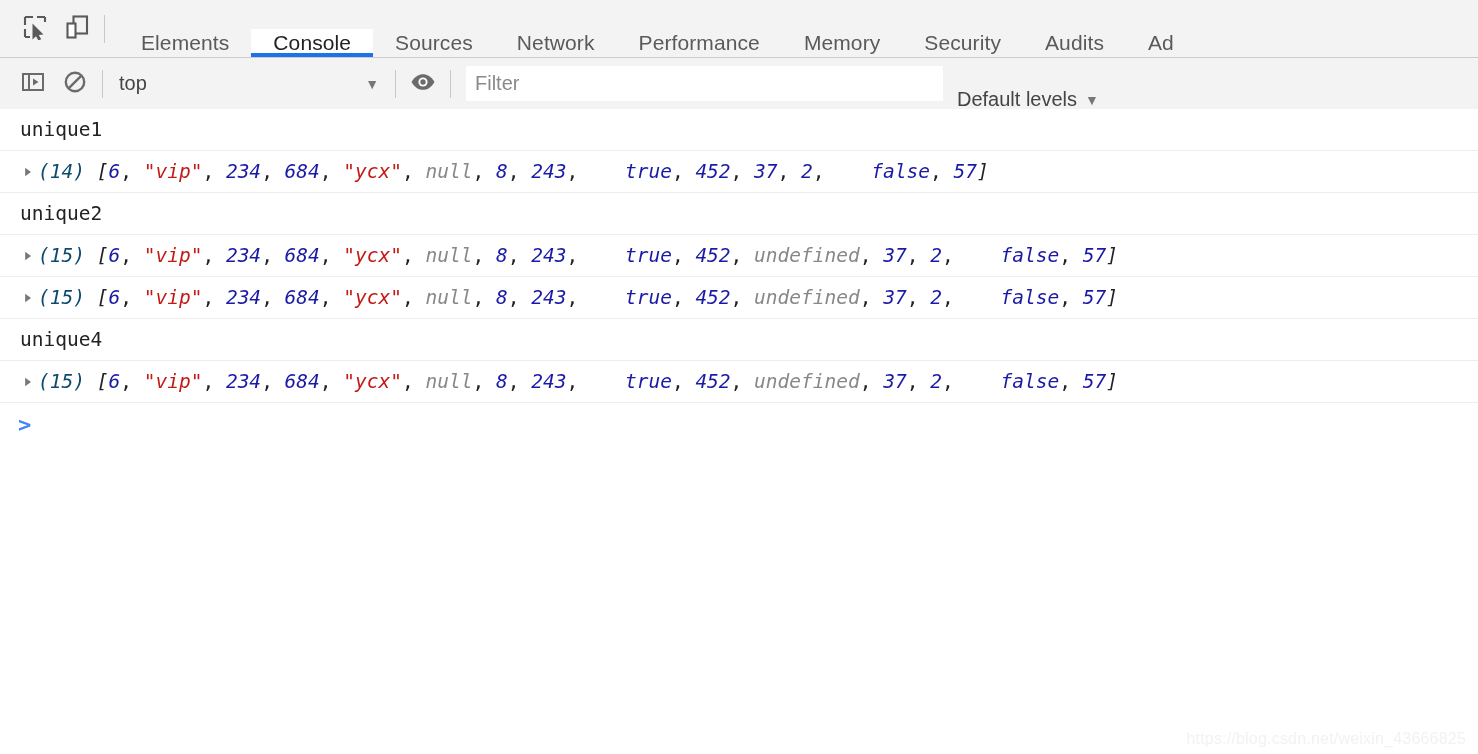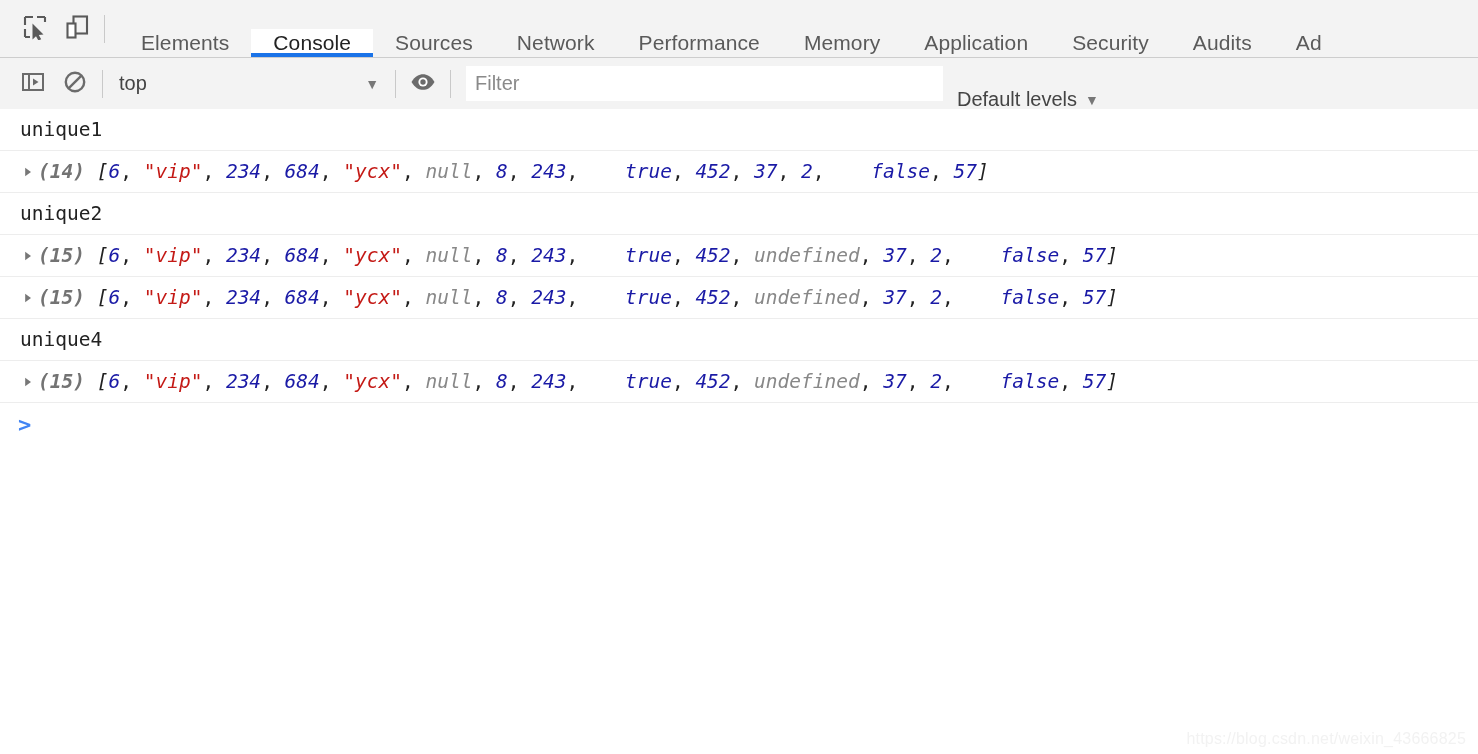--- a/index.html
+++ b/index.html
@@ -166,21 +166,21 @@
     display: flex;
     align-items: center;
     justify-content: center;
     cursor: pointer;
   }
   .disclosure svg { display: block; }
   .arr-content {
     font-style: italic;
     color: #222;
   }
-  .count { color: #737373; font-style: italic; font-weight: bold; }
+  .count { color: #0c4a6e; font-style: italic; }
   .tok-num    { color: #1a1aa6; font-style: italic; }
   .tok-str    { color: #c41a16; font-style: italic; }
   .tok-nul    { color: #888888; font-style: italic; }
   .tok-bool   { color: #1a1aa6; font-style: italic; margin-left: 35px; }
   .tok-punct  { color: #222222; font-style: normal; }
   .tok-bracket{ color: #222222; font-style: italic; }
 
   .prompt {
     display: flex;
     align-items: center;
@@ -242,23 +242,20 @@
     <div class="tab">
         <span>Network</span>
       </div>
     <div class="tab">
         <span>Performance</span>
       </div>
     <div class="tab">
         <span>Memory</span>
       </div>
     <div class="tab">
-        <span>Application</span>
-      </div>
-    <div class="tab">
         <span>Security</span>
       </div>
     <div class="tab">
         <span>Audits</span>
       </div>
     <div class="tab">
         <span>Ad</span>
       </div>
   </div>
 </div>

